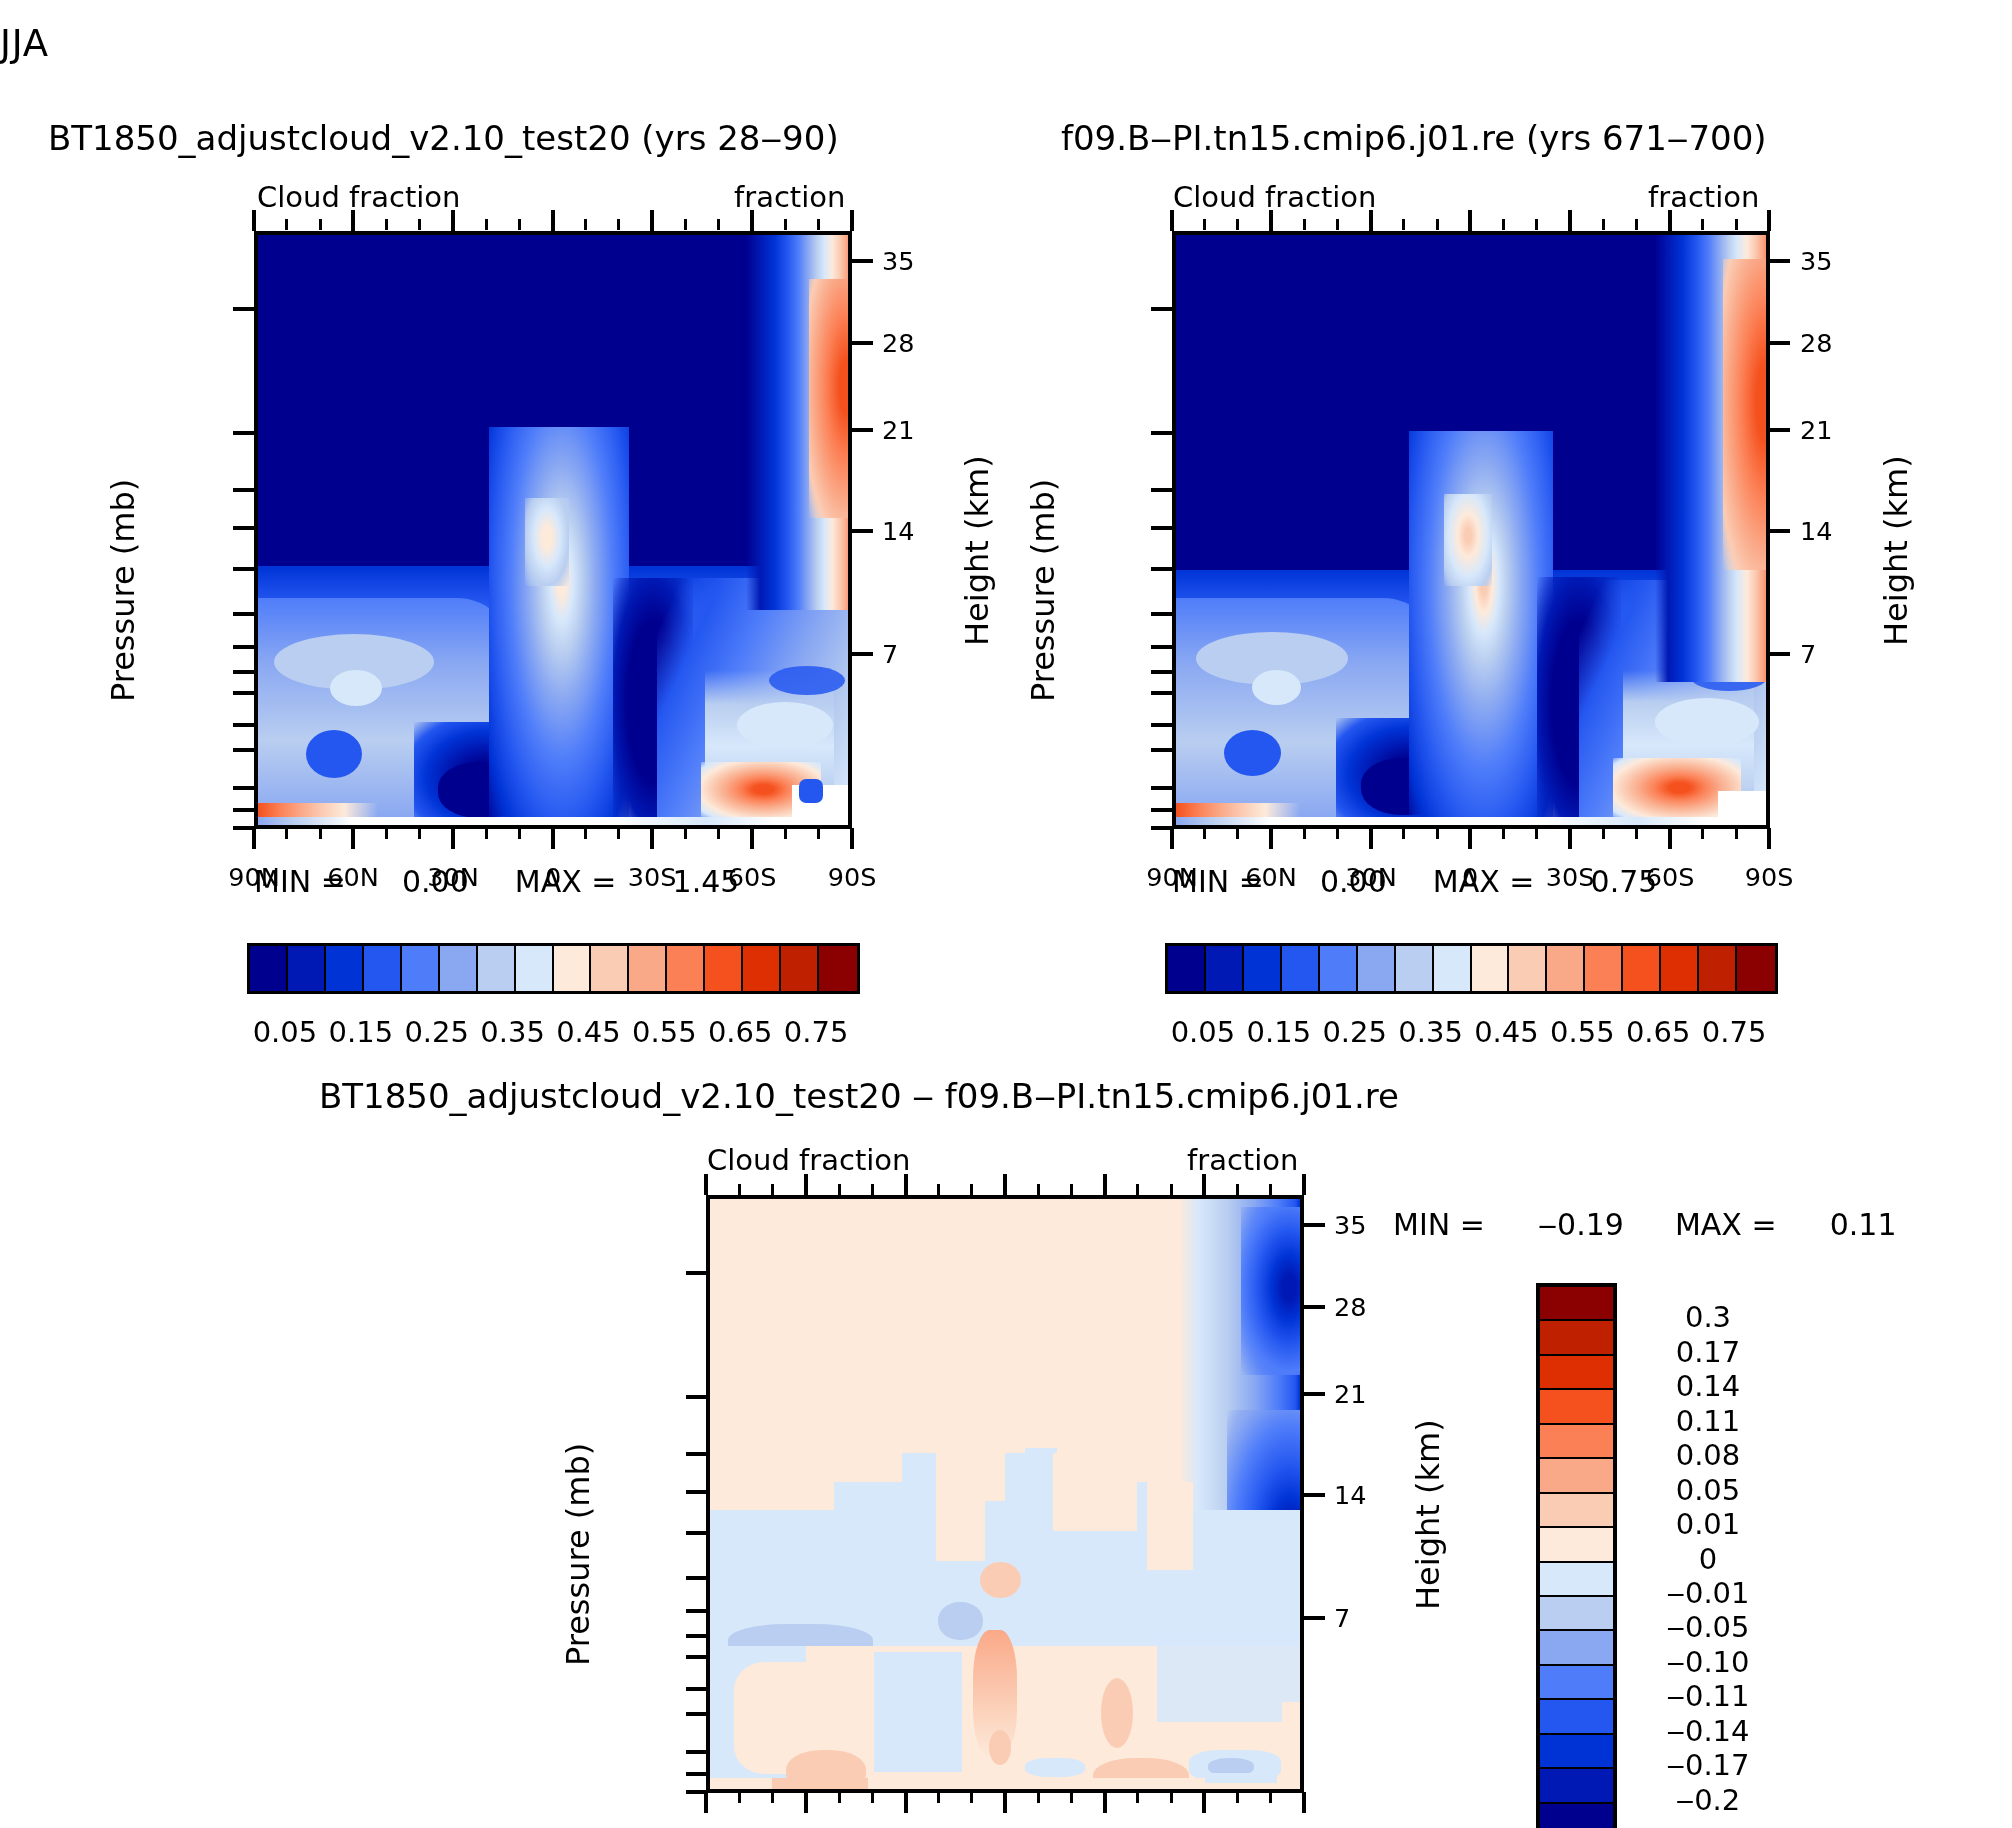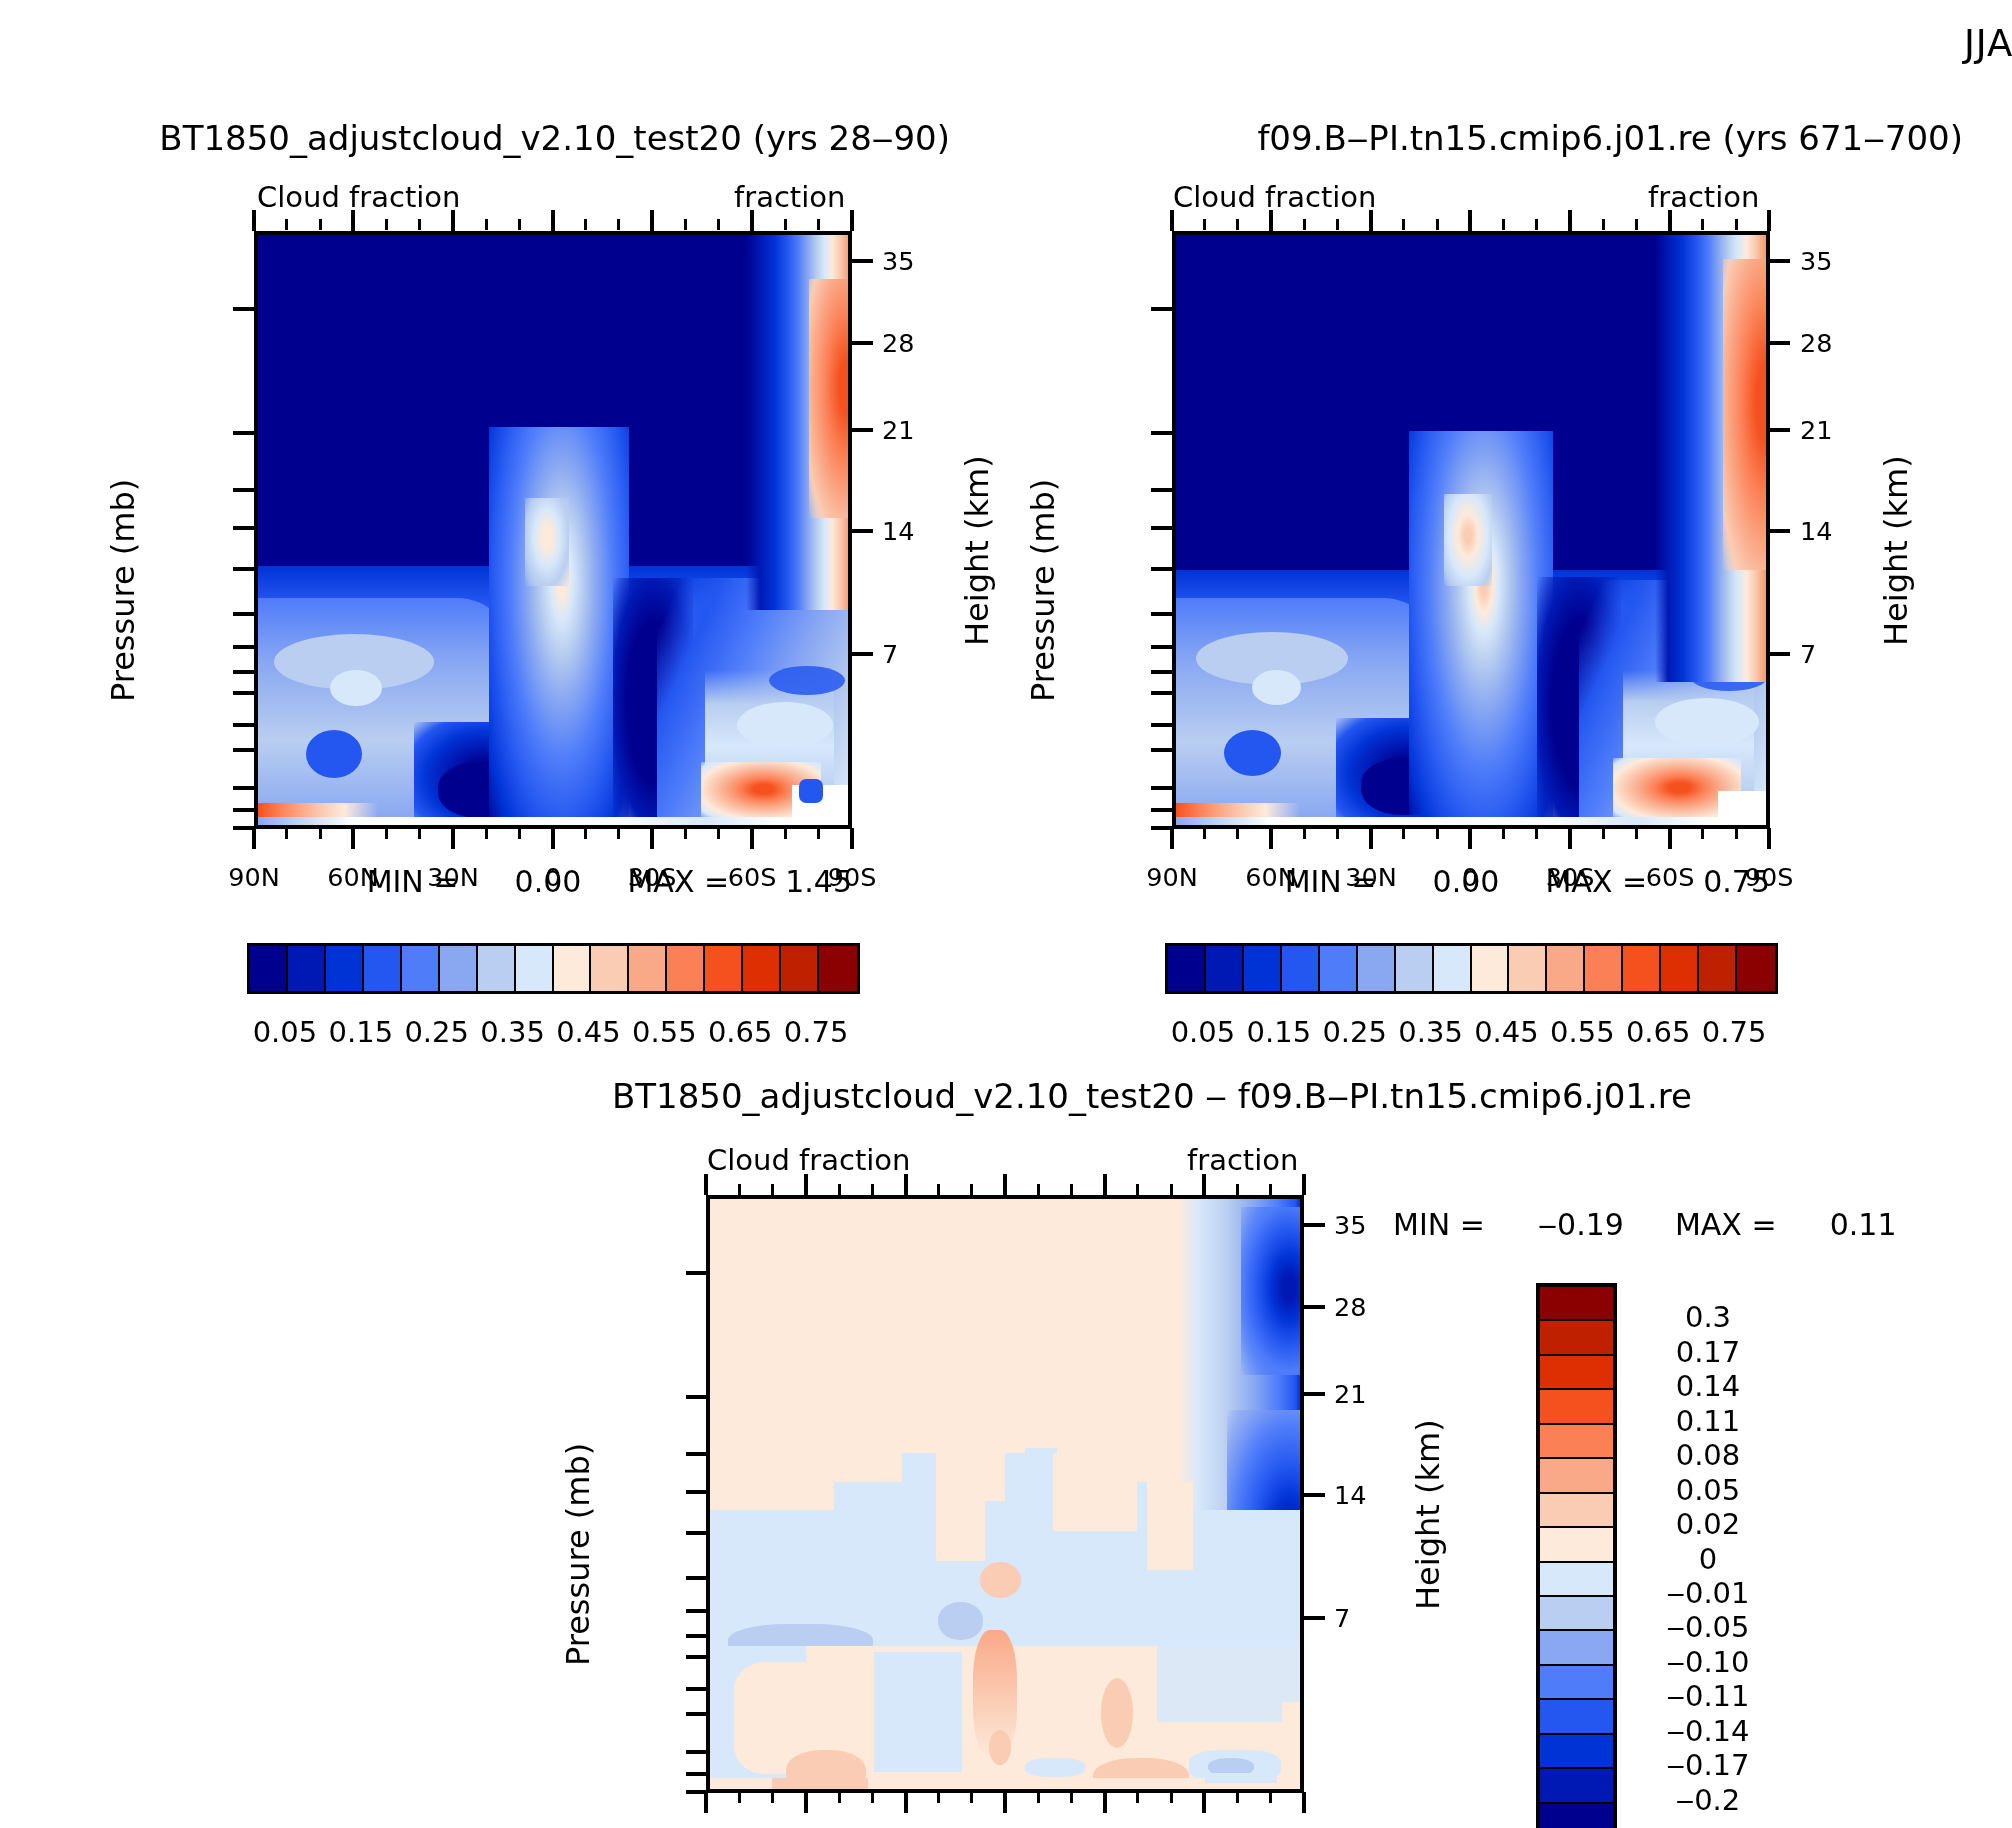--- a/index.html
+++ b/index.html
@@ -9,21 +9,21 @@
   }
   body {
     width: 2013px;
     height: 1828px;
     position: relative;
     font-family: "DejaVu Sans", sans-serif;
     color: #000000;
     overflow: hidden;
   }
   .abs { position: absolute; }
-  .ctr { text-align: right; }
+  .ctr { text-align: left; }
 
   #season-title {
     left: 0; top: 22.3px; width: 2013px;
     font-size: 37px; letter-spacing: 0.8px;
   }
   .panel-title {
     font-size: 34px; white-space: nowrap;
   }
   .sub-label {
     font-size: 29px; white-space: nowrap;
@@ -614,21 +614,21 @@
     <div class="cell" style="background:#0019b4; height:6.25%;"></div>
     <div class="cell" style="background:#00008f; height:6.25%;"></div>
   </div>
 <div class="cbar-v-labels" id="cbar-bt-lab" style="left:1624px; top:1283px; width:184px; height:551px;">
     <span style="left:0; width:168px; text-align:center; top:6.25%;">0.3</span>
     <span style="left:0; width:168px; top:12.5%;">0.17</span>
     <span style="left:0; width:168px; text-align:center; top:18.75%;">0.14</span>
     <span style="left:0; width:168px; text-align:center; top:25%;">0.11</span>
     <span style="left:0; width:168px; text-align:center; top:31.25%;">0.08</span>
     <span style="left:0; width:168px; text-align:center; top:37.5%;">0.05</span>
-    <span style="left:0; width:168px; text-align:center; top:43.75%;">0.02</span>
+    <span style="left:0; width:168px; text-align:center; top:43.75%;">0.01</span>
     <span style="left:0; width:168px; text-align:center; top:50%;">0</span>
     <span style="left:0; width:168px; text-align:center; top:56.25%;">‒0.01</span>
     <span style="left:0; width:168px; text-align:center; top:62.5%;">‒0.05</span>
     <span style="left:0; width:168px; text-align:center; top:68.75%;">‒0.10</span>
     <span style="left:0; width:168px; text-align:center; top:75%;">‒0.11</span>
     <span style="left:0; width:168px; text-align:center; top:81.25%;">‒0.14</span>
     <span style="left:0; width:168px; text-align:center; top:87.5%;">‒0.17</span>
     <span style="left:0; width:168px; text-align:center; top:93.75%;">‒0.2</span>
   </div>
 

